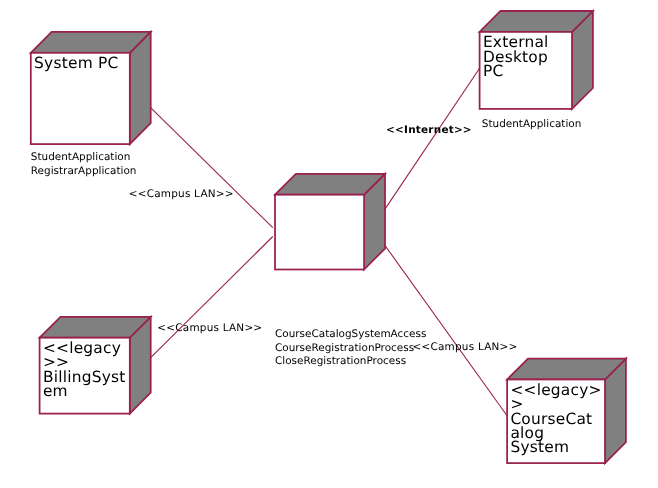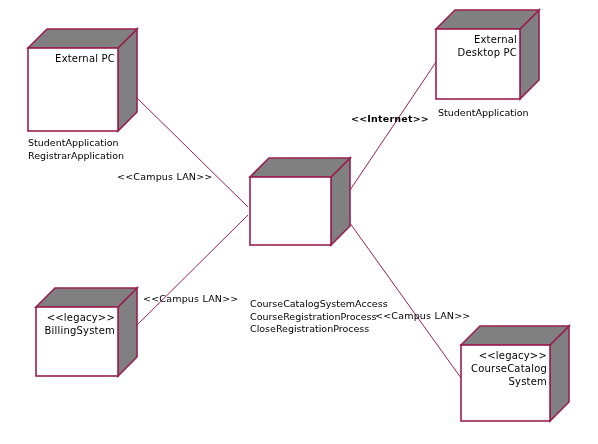--- a/index.html
+++ b/index.html
@@ -26,23 +26,23 @@
     position: absolute;
   }
   .node svg {
     position: absolute;
     left: 0;
     top: 0;
     overflow: visible;
   }
   .node-title {
     position: absolute;
-    text-align: right;
+    text-align: left;
     color: #000000;
-    font-size: 10px;
+    font-size: 14px;
     line-height: 13px;
     letter-spacing: 0.2px;
     white-space: normal;
     word-break: break-word;
   }
   .artifacts {
     position: absolute;
     color: #000000;
     font-size: 9.5px;
     line-height: 12.5px;
@@ -71,21 +71,21 @@
     </svg>
 
   <div id="nodes-layer">
       <div class="node" style="left: 28px; top: 29px; width: 109px; height: 102px;">
         <svg width="109" height="102" viewBox="0 0 109 102">
           <polygon points="90,19 109,0 109,83 90,102" fill="#808080" stroke="#99204f" stroke-width="1.6"></polygon>
           <polygon points="0,19 19,0 109,0 90,19" fill="#808080" stroke="#99204f" stroke-width="1.6"></polygon>
           <rect x="0" y="19" width="90" height="83" fill="#ffffff" stroke="#99204f" stroke-width="1.6"></rect>
         </svg>
         <div class="node-title" style="left: 3px; top: 23px; width: 84px;">
-          <div>External  PC</div>
+          <div>System  PC</div>
         </div>
       </div>
       <div class="node" style="left: 436px; top: 10px; width: 103px; height: 89px;">
         <svg width="103" height="89" viewBox="0 0 103 89">
           <polygon points="84,19 103,0 103,70 84,89" fill="#808080" stroke="#99204f" stroke-width="1.6"></polygon>
           <polygon points="0,19 19,0 103,0 84,19" fill="#808080" stroke="#99204f" stroke-width="1.6"></polygon>
           <rect x="0" y="19" width="84" height="70" fill="#ffffff" stroke="#99204f" stroke-width="1.6"></rect>
         </svg>
         <div class="node-title" style="left: 3px; top: 23px; width: 78px;">
           <div>External Desktop PC</div>

